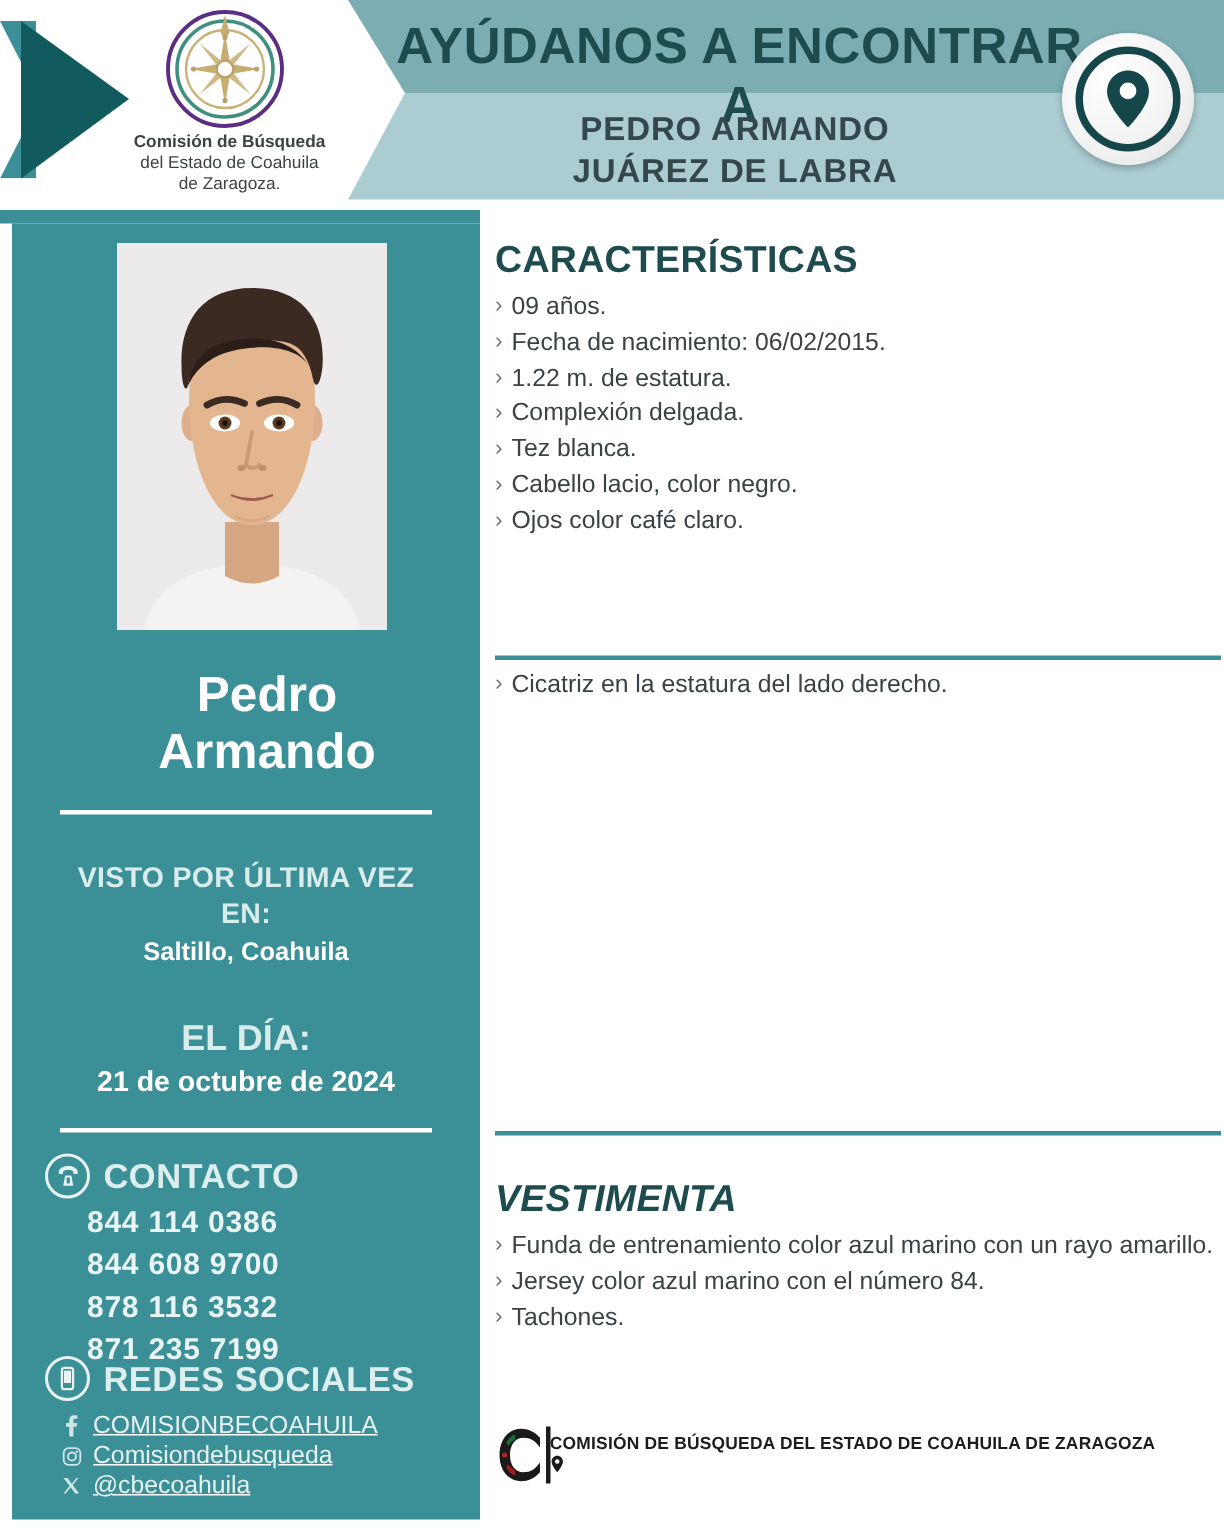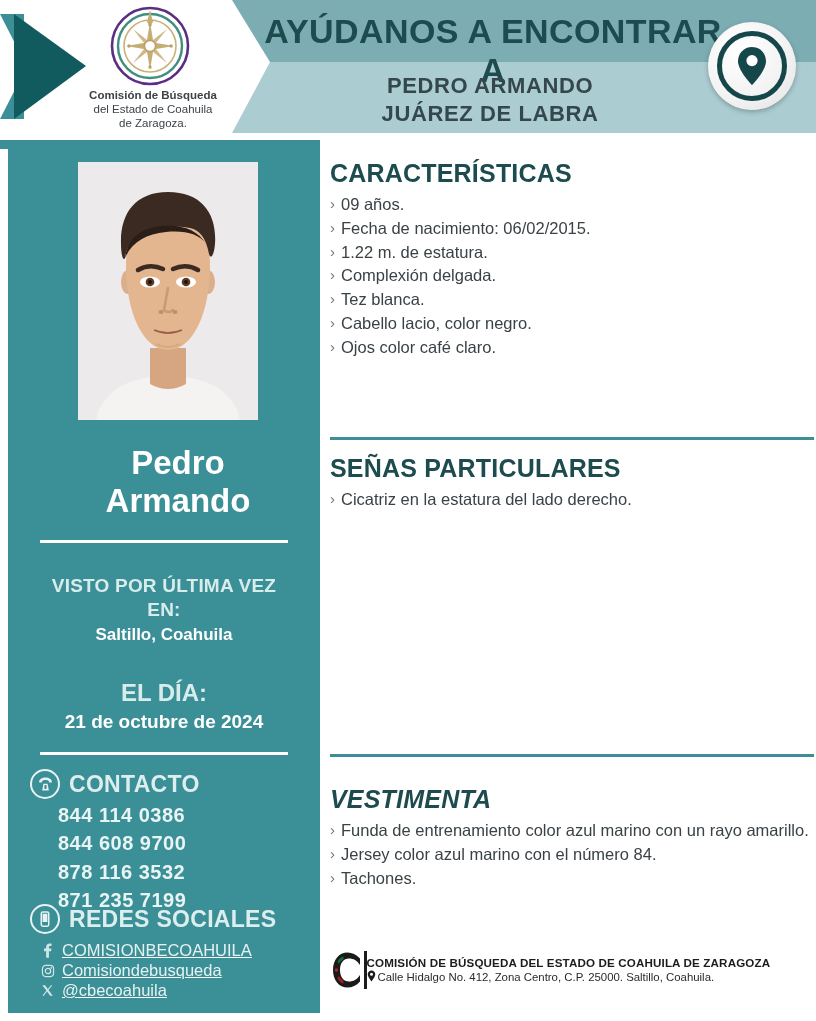--- a/index.html
+++ b/index.html
@@ -370,21 +370,20 @@
         </div>
       <div class="bullet">
           <span class="chv">›</span>
           <span class="btx">Ojos color café claro.</span>
         </div>
     </div>
   </div>
 
   <div class="sec-senas">
     <div class="divider"></div>
-    <div class="sec-h" style="margin-top:14px;">SEÑAS PARTICULARES</div>
     <div class="bullets">
       <div class="bullet">
           <span class="chv">›</span>
           <span class="btx">Cicatriz en la estatura del lado derecho.</span>
         </div>
     </div>
   </div>
 
   <div class="sec-vest">
     <div class="divider"></div>
@@ -418,16 +417,15 @@
   <div class="foot-bar"></div>
   <div class="foot-txt">
     <div class="foot-l1">COMISIÓN DE BÚSQUEDA DEL ESTADO DE COAHUILA DE ZARAGOZA</div>
     <div class="foot-l2">
       <span>
         <svg width="9" height="12" viewBox="0 0 10 14">
           <path d="M5 0.6 C2.5 0.6 0.6 2.6 0.6 5.1 C0.6 8.3 5 13.4 5 13.4 C5 13.4 9.4 8.3 9.4 5.1
                    C9.4 2.6 7.5 0.6 5 0.6 Z M5 6.8 A1.75 1.75 0 1 1 5 3.3 A1.75 1.75 0 1 1 5 6.8 Z" fill="#1a1a1a"></path>
         </svg>
       </span>
-      <span>Calle Hidalgo No. 412, Zona Centro, C.P. 25000. Saltillo, Coahuila.</span>
     </div>
   </div>
 </div>
 
 </body></html>

